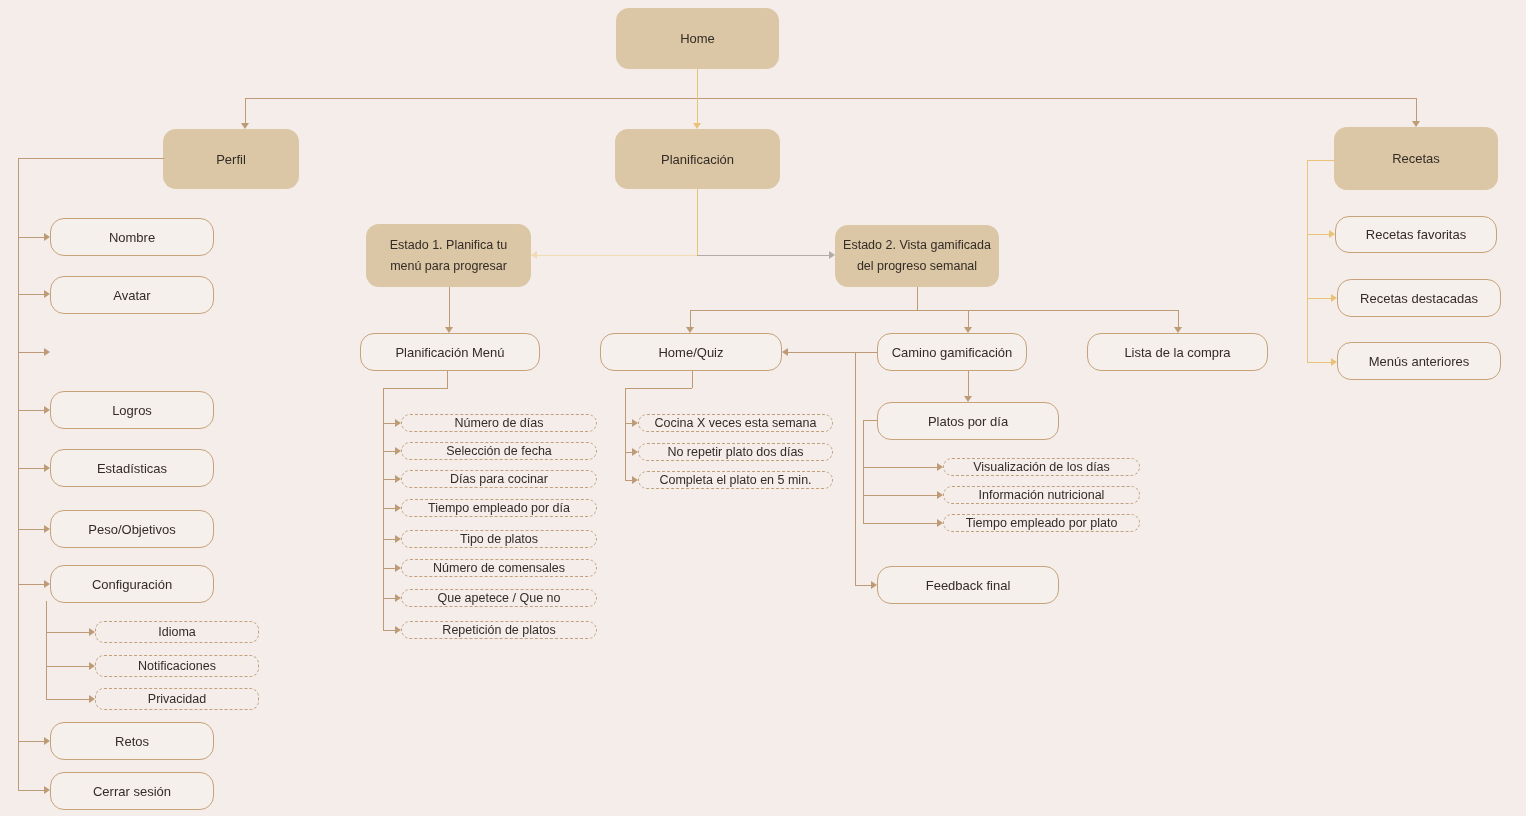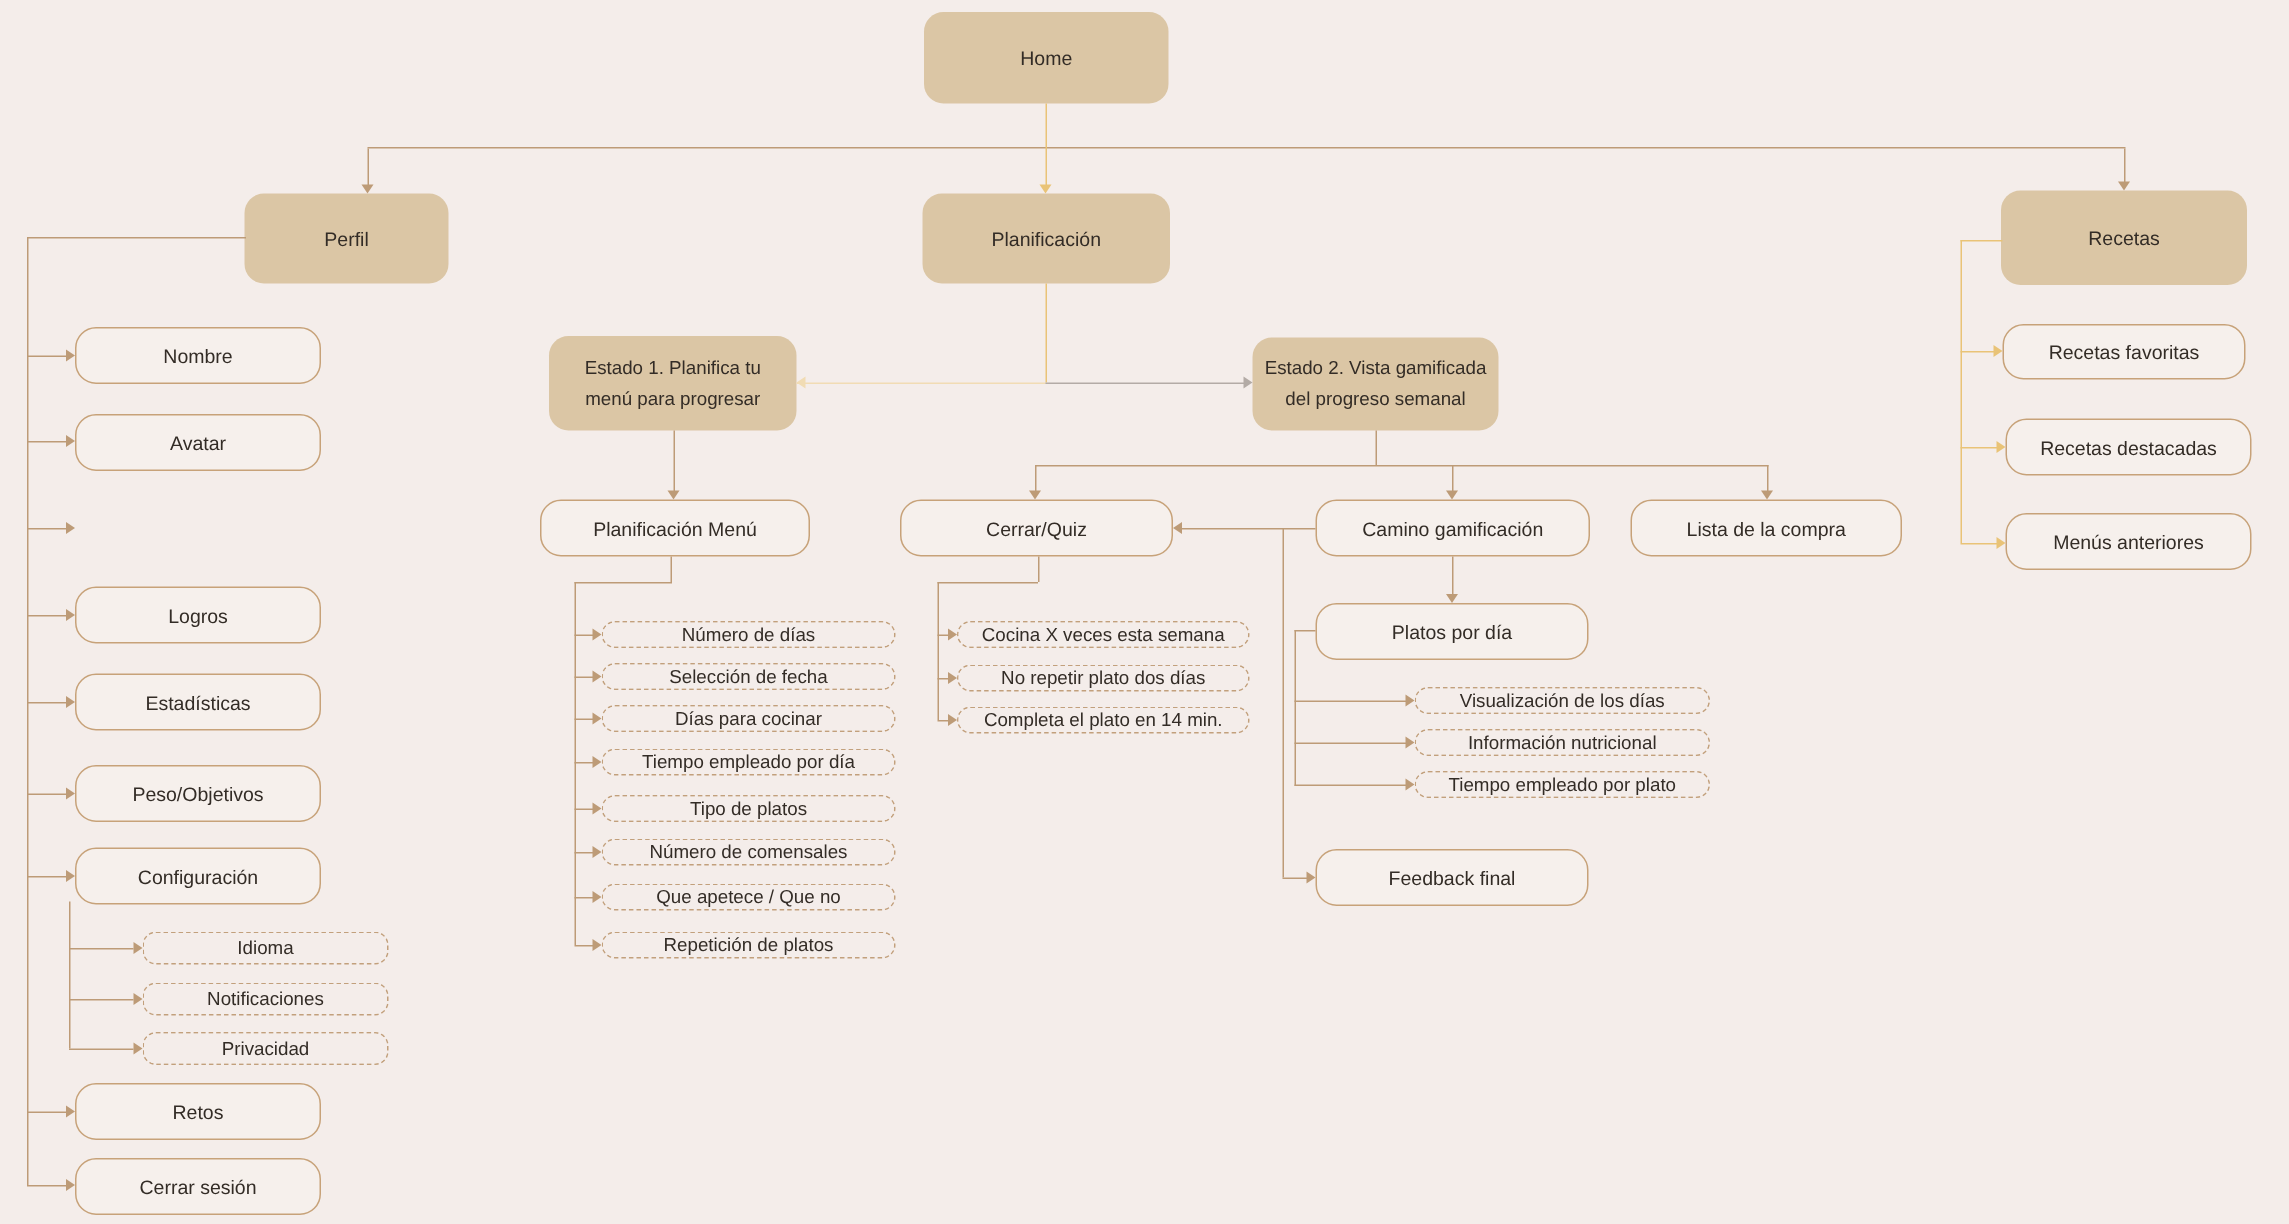--- a/index.html
+++ b/index.html
@@ -54,27 +54,27 @@
 
   <div class="dashed" style="left:401px;top:414px;width:196px;height:18px">Número de días</div>
   <div class="dashed" style="left:401px;top:442px;width:196px;height:18px">Selección de fecha</div>
   <div class="dashed" style="left:401px;top:470px;width:196px;height:18px">Días para cocinar</div>
   <div class="dashed" style="left:401px;top:499px;width:196px;height:18px">Tiempo empleado por día</div>
   <div class="dashed" style="left:401px;top:530px;width:196px;height:18px">Tipo de platos</div>
   <div class="dashed" style="left:401px;top:559px;width:196px;height:18px">Número de comensales</div>
   <div class="dashed" style="left:401px;top:589px;width:196px;height:18px">Que apetece / Que no</div>
   <div class="dashed" style="left:401px;top:621px;width:196px;height:18px">Repetición de platos</div>
 
-  <div class="outline" style="left:600px;top:333px;width:182px;height:38px">Cerrar/Quiz</div>
-  <div class="outline" style="left:877px;top:333px;width:183px;height:38px">Camino gamificación</div>
+  <div class="outline" style="left:600px;top:333px;width:182px;height:38px">Home/Quiz</div>
+  <div class="outline" style="left:877px;top:333px;width:150px;height:38px">Camino gamificación</div>
   <div class="outline" style="left:1087px;top:333px;width:181px;height:38px">Lista de la compra</div>
 
   <div class="dashed" style="left:638px;top:414px;width:195px;height:18px">Cocina X veces esta semana</div>
   <div class="dashed" style="left:638px;top:443px;width:195px;height:18px">No repetir plato dos días</div>
-  <div class="dashed" style="left:638px;top:471px;width:195px;height:18px">Completa el plato en 14 min.</div>
+  <div class="dashed" style="left:638px;top:471px;width:195px;height:18px">Completa el plato en 5 min.</div>
 
   <div class="outline" style="left:877px;top:402px;width:182px;height:38px">Platos por día</div>
 
   <div class="dashed" style="left:943px;top:458px;width:197px;height:18px">Visualización de los días</div>
   <div class="dashed" style="left:943px;top:486px;width:197px;height:18px">Información nutricional</div>
   <div class="dashed" style="left:943px;top:514px;width:197px;height:18px">Tiempo empleado por plato</div>
 
   <div class="outline" style="left:877px;top:566px;width:182px;height:38px">Feedback final</div>
 
   <div class="outline" style="left:1335px;top:216px;width:162px;height:37px">Recetas favoritas</div>

